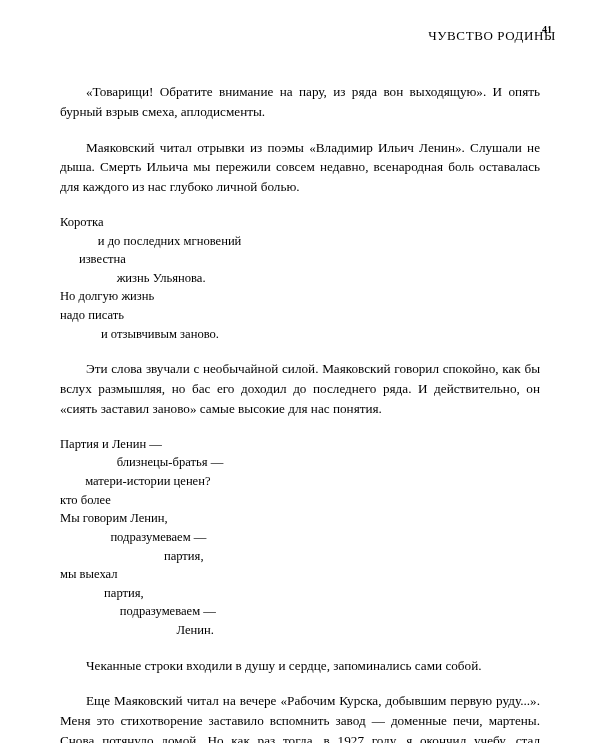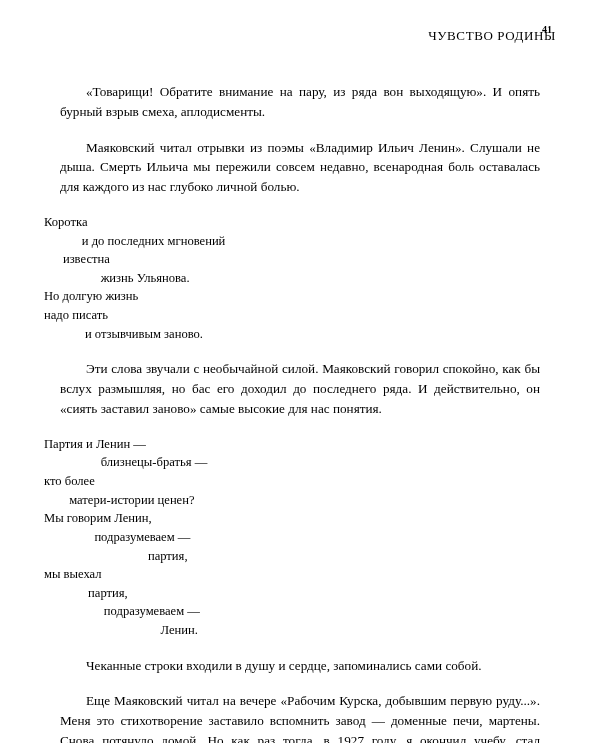--- a/index.html
+++ b/index.html
@@ -48,21 +48,21 @@
     font-size: 13.2px;
     line-height: 1.50;
     text-align: justify;
   }
   p.para {
     margin: 16px;
     text-indent: 26px;
     text-align: justify;
   }
   .verse {
-    margin: 14px 0 14px 0;
+    margin: 14px 0 14px 16px;
     font-size: 12.6px;
     line-height: 1.48;
     text-align: left;
   }
   .verse .vline {
     white-space: pre;
     display: block;
   }
 </style>
 </head>
@@ -89,22 +89,22 @@
       <span class="vline">Но долгую жизнь</span>
       <span class="vline">надо писать</span>
       <span class="vline">             и отзывчивым заново.</span>
     </div>
 
     <p class="para">Эти слова звучали с необычайной силой. Маяковский говорил спокойно, как бы вслух размышляя, но бас его доходил до последнего ряда. И действительно, он «сиять заставил заново» самые высокие для нас понятия.</p>
 
     <div class="verse">
       <span class="vline">Партия и Ленин —</span>
       <span class="vline">                  близнецы-братья —</span>
+      <span class="vline">        матери-истории ценен?</span>
       <span class="vline">кто более</span>
-      <span class="vline">        матери-истории ценен?</span>
       <span class="vline">Мы говорим Ленин,</span>
       <span class="vline">                подразумеваем —</span>
       <span class="vline">                                 партия,</span>
       <span class="vline">мы выехал</span>
       <span class="vline">              партия,</span>
       <span class="vline">                   подразумеваем —</span>
       <span class="vline">                                     Ленин.</span>
     </div>
 
     <p class="para">Чеканные строки входили в душу и сердце, запоминались сами собой.</p>

